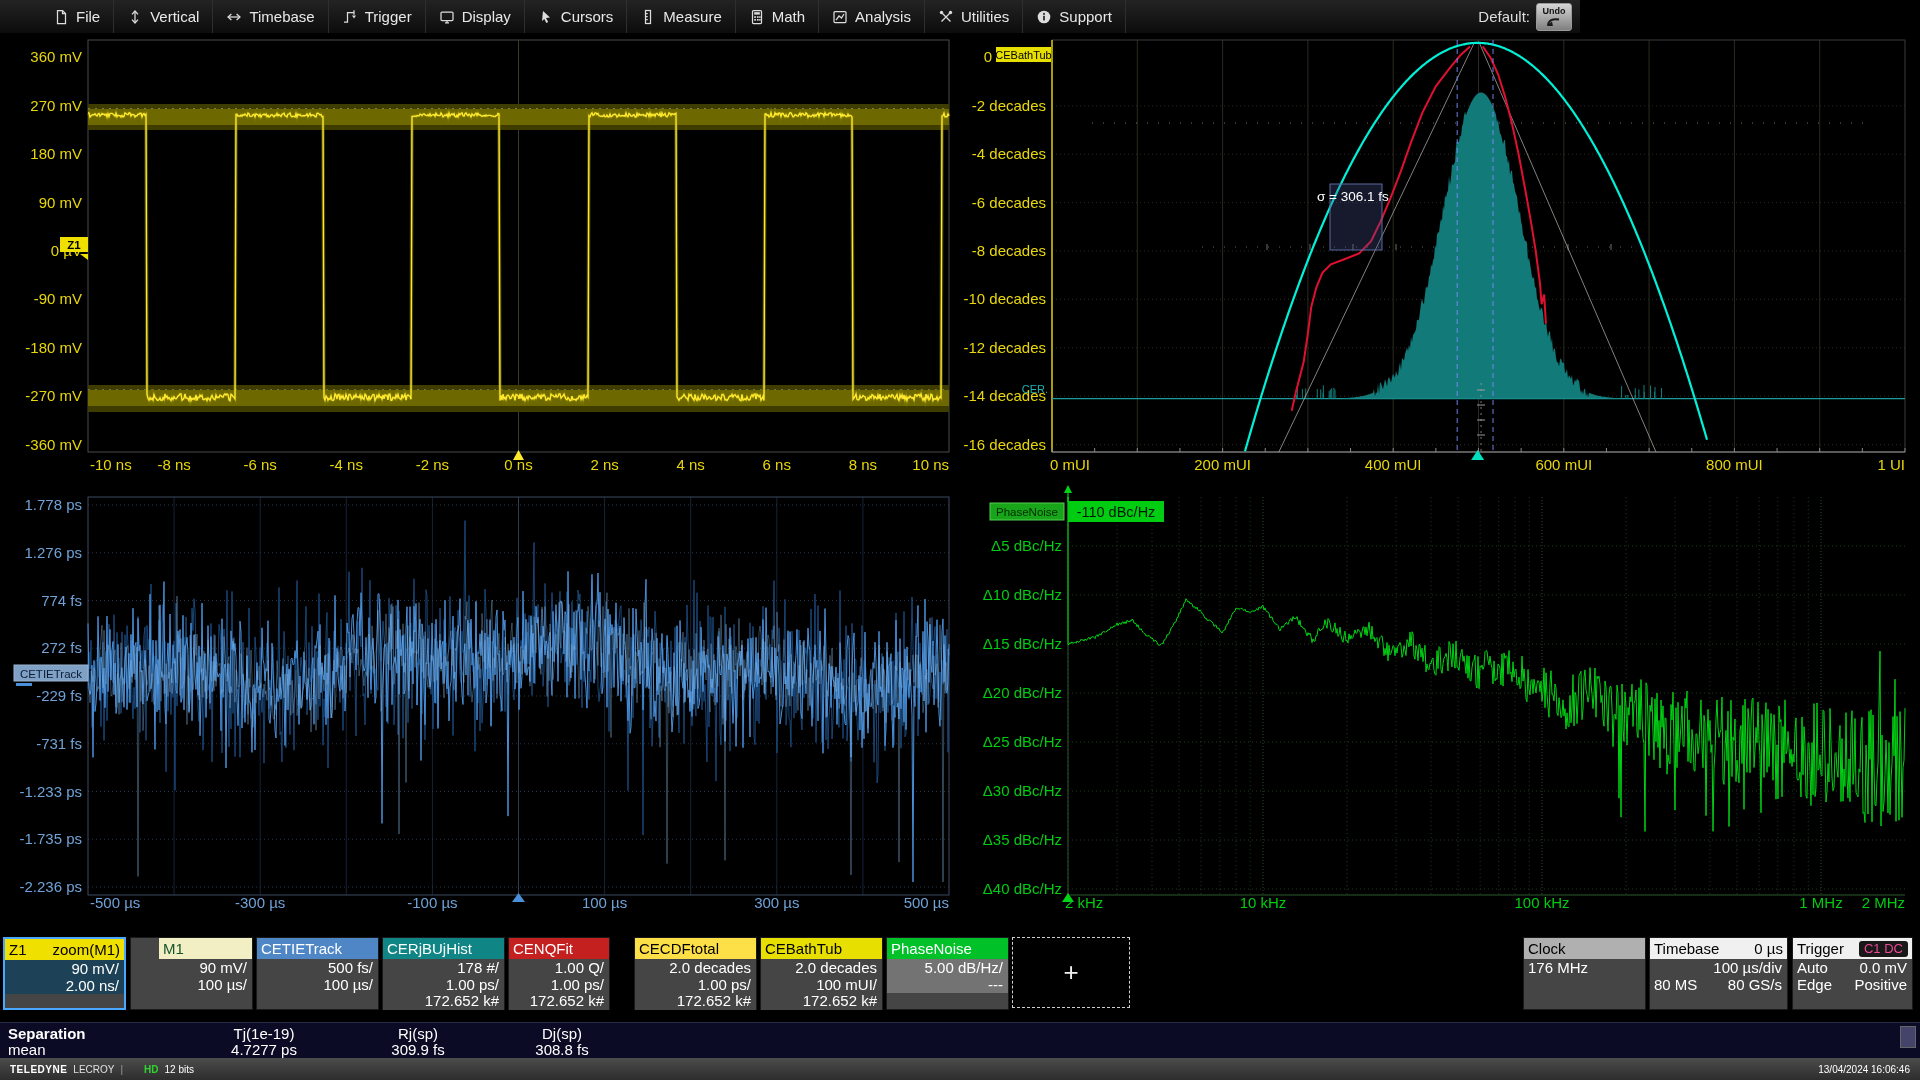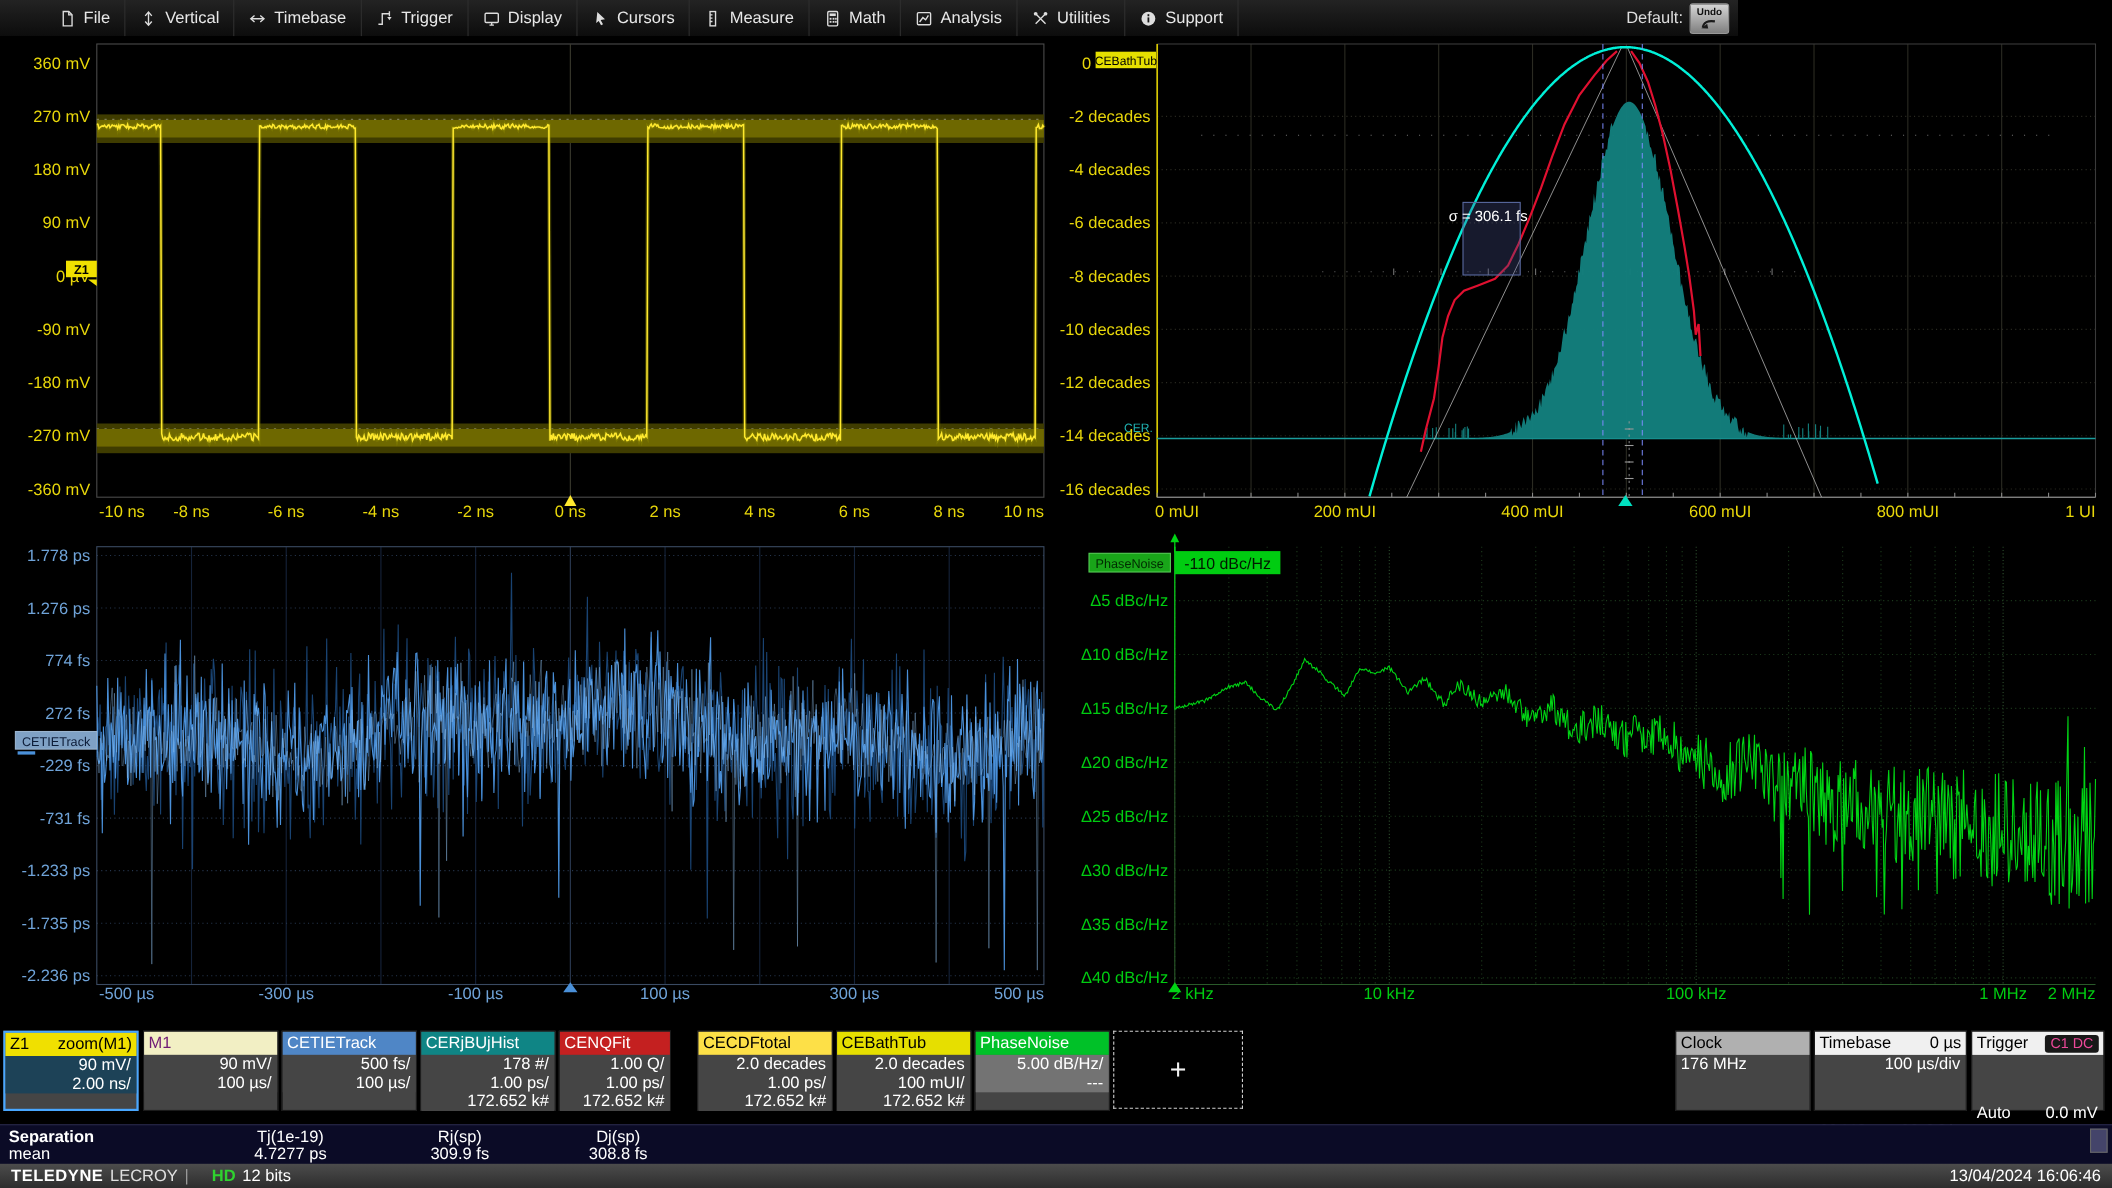--- a/index.html
+++ b/index.html
@@ -29,36 +29,36 @@
 
   
   #descriptors{position:absolute;left:0;top:935px;width:1920px;height:80px;}
   .desc{position:absolute;top:2px;height:73px;background:#454545;border:1px solid #1a1a1a;
     box-sizing:border-box;font-size:15px;cursor:pointer;}
   .desc.selected{border:2px solid #49a7ff;}
   .desc .hd{height:21px;line-height:21px;padding:0 4px;display:flex;justify-content:space-between;
     font-size:15px;overflow:hidden;white-space:nowrap;}
   .desc .bd{padding:1px 5px 0 4px;color:#fff;}
   .desc .bd .row{line-height:16.5px;text-align:right;white-space:nowrap;}
-  .desc .bd .row.split{display:flex;justify-content:space-between;margin-top:44px;}
+  .desc .bd .row.split{display:flex;justify-content:space-between;}
   .addbox{position:absolute;top:2px;height:71px;border:1px dashed #cfcfcf;box-sizing:border-box;
     color:#f0f0f0;font-size:26px;display:flex;align-items:center;justify-content:center;cursor:pointer;}
   .badge-dark{background:#181818;color:#ec4899;border-radius:3px;padding:0 5px;font-size:13px;
     height:16px;line-height:16px;align-self:center;}
 
   
   #meas{position:absolute;left:0;top:1022px;width:1920px;height:36px;background:#0b0b26;
     border-top:1px solid #2a2a4a;color:#fff;font-size:15px;}
   .mcell{position:absolute;white-space:nowrap;}
   #meas-scroll{position:absolute;right:4px;top:3px;width:14px;height:20px;background:#44446a;border:1px solid #666;}
 
   
   #statusbar{position:absolute;left:0;top:1058px;width:1920px;height:22px;
     background:linear-gradient(#4c4c4c,#2d2d2d);display:flex;align-items:center;
-    color:#fff;font-size:15px;}
+    color:#fff;font-size:10px;}
   #statusbar .left{margin-left:10px;display:flex;align-items:baseline;gap:6px;}
   .brand1{font-weight:bold;letter-spacing:.5px;}
   .brand2{color:#e0e0e0;font-weight:normal;}
   .sep{color:#999;}
   .hdbadge{color:#2fd32f;font-weight:bold;margin-left:15px;}
   #statusbar .right{margin-left:auto;margin-right:10px;}
 </style>
 </head>
 <body>
 
@@ -449,21 +449,21 @@
         <div class="hd" style="background:#f0e000;color:#000000;">
           <span>Z1</span>
           <span>zoom(M1)</span>
         </div>
         <div class="bd" style="background:#1d4257;">
           <div class="row">90 mV/</div>
           <div class="row">2.00 ns/</div>
         </div>
       </div>
       <div class="desc" style="left:130px;width:123px;">
-        <div class="hd" style="background:#f2efc4;color:#701a75;">
+        <div class="hd" style="background:#f2efc4;color:#14532d;margin-left:28px;">
           <span>M1</span>
         </div>
         <div class="bd" style="background:#454545;">
           <div class="row">90 mV/</div>
           <div class="row">100 µs/</div>
         </div>
       </div>
       <div class="desc" style="left:256px;width:123px;">
         <div class="hd" style="background:#4f86c6;color:#ffffff;">
           <span>CETIETrack</span>

